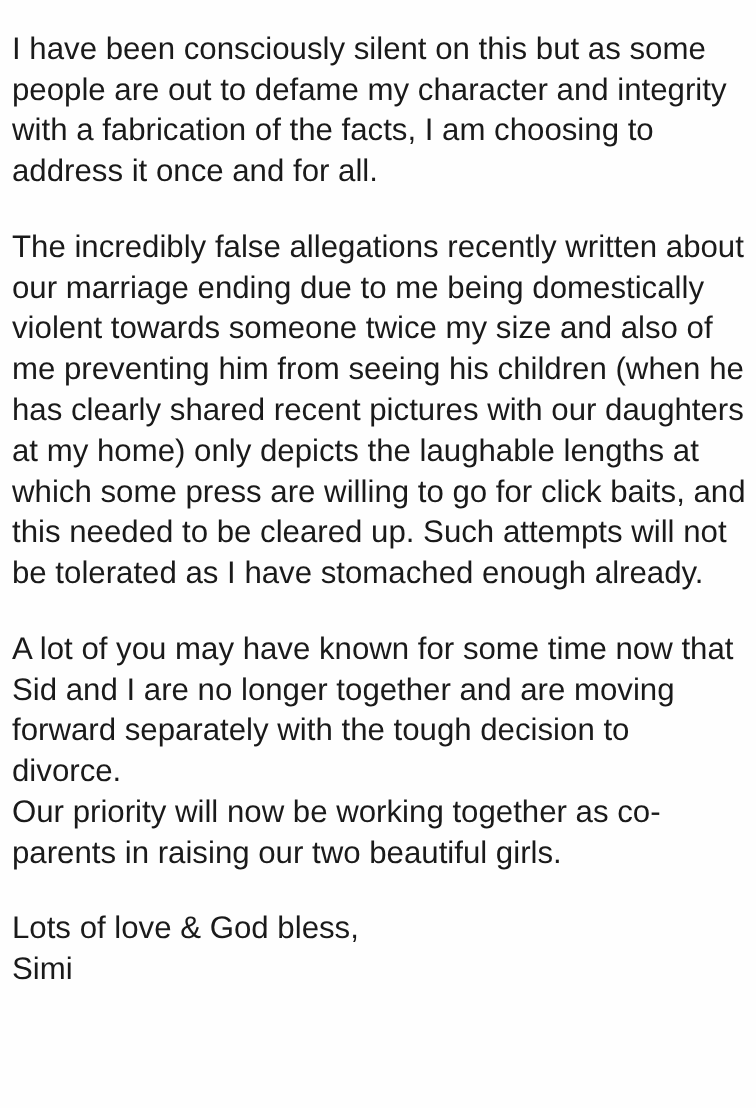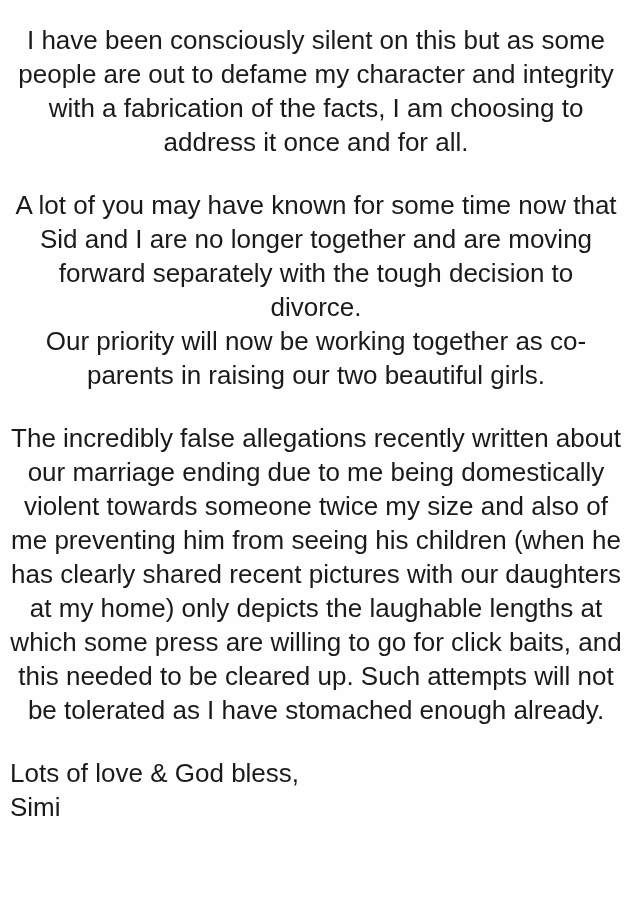--- a/index.html
+++ b/index.html
@@ -15,44 +15,43 @@
     padding: 23px 8px 0 10px;
     font-family: "Liberation Sans", "DejaVu Sans", sans-serif;
     font-size: 26px;
     line-height: 34px;
     color: #1a1a1a;
     overflow: hidden;
   }
   .paragraph {
     white-space: pre-line;
     margin: 0 0 29px 0;
-    text-align: center;
   }
   .signoff {
     white-space: pre-line;
     margin: 0;
   }
 </style>
 </head>
 <body>
 
 <div class="statement-document">
   <div class="paragraph">I have been consciously silent on this but as some
 people are out to defame my character and integrity
 with a fabrication of the facts, I am choosing to
 address it once and for all.</div>
-  <div class="paragraph">A lot of you may have known for some time now that
-Sid and I are no longer together and are moving
-forward separately with the tough decision to divorce.
-Our priority will now be working together as co-
-parents in raising our two beautiful girls.</div>
   <div class="paragraph">The incredibly false allegations recently written about
 our marriage ending due to me being domestically
 violent towards someone twice my size and also of
 me preventing him from seeing his children (when he
 has clearly shared recent pictures with our daughters
 at my home) only depicts the laughable lengths at
 which some press are willing to go for click baits, and
 this needed to be cleared up. Such attempts will not
 be tolerated as I have stomached enough already.</div>
+  <div class="paragraph">A lot of you may have known for some time now that
+Sid and I are no longer together and are moving
+forward separately with the tough decision to divorce.
+Our priority will now be working together as co-
+parents in raising our two beautiful girls.</div>
   <div class="signoff">Lots of love &amp; God bless,
 Simi</div>
 </div>
 
 </body></html>

